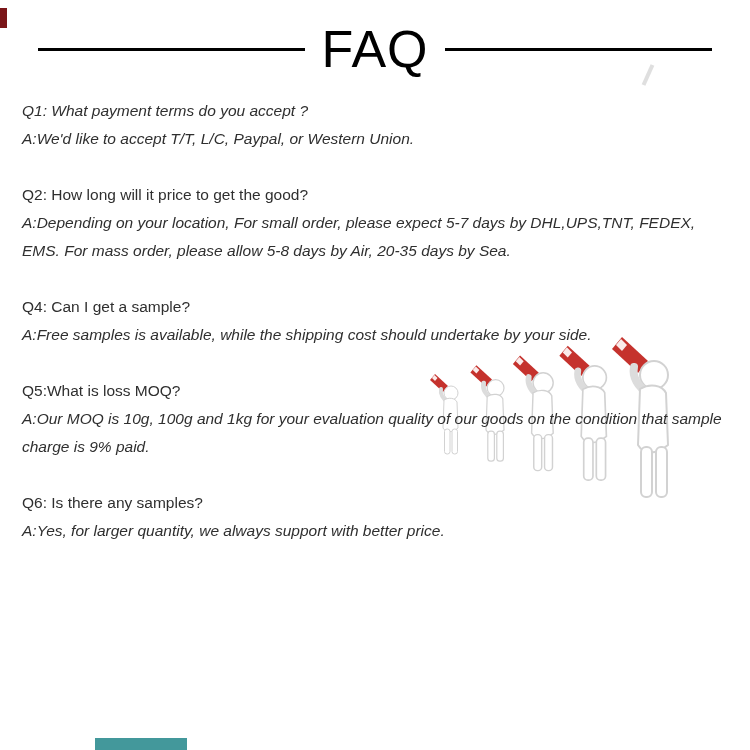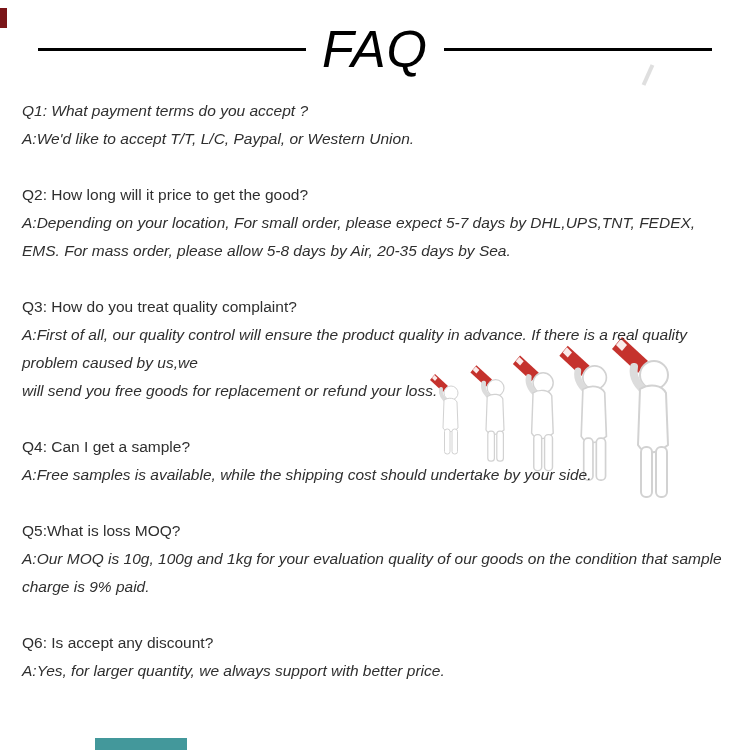--- a/index.html
+++ b/index.html
@@ -15,21 +15,21 @@
     width:750px;height:750px;
     background:#ffffff;
     overflow:hidden;
     font-family:"Liberation Sans","DejaVu Sans",sans-serif;
     color:var(--text);
   }
   
   .header{
     display:flex;align-items:center;gap:16px;
     padding:22px 38px 4px 38px;
-    position:relative;z-index:2;font-style:italic;
+    position:relative;z-index:2;
   }
   .rule{flex:1;height:3px;background:#000;}
   .title{
     font-size:52px;line-height:1.05;font-weight:500;
     color:var(--title);letter-spacing:1px;white-space:nowrap;
   }
   
   .faq{position:relative;z-index:2;padding:0 22px;}
   .faq-item .q{font-size:15.5px;line-height:28px;margin:28px 0 0 0;}
   .faq-item:first-child .q{margin-top:16px;font-style:italic;}
@@ -96,39 +96,34 @@
     <div class="faq-item">
       <p class="q">Q1: What payment terms do you accept ?</p>
       <p class="a">A:We'd like to accept T/T, L/C, Paypal, or Western Union.</p>
     </div>
 
     <div class="faq-item">
       <p class="q">Q2: How long will it price to get the good?</p>
       <p class="a">A:Depending on your location, For small order, please expect 5-7 days by DHL,UPS,TNT, FEDEX, EMS. For mass order, please allow 5-8 days by Air, 20-35 days by Sea.</p>
     </div>
 
-    <div class="faq-item">
-      <p class="q">Q3: How do you treat quality complaint?</p>
-      <p class="a">A:First of all, our quality control will ensure the product quality in advance. If there is a real quality problem caused by us,we
-will send you free goods for replacement or refund your loss.</p>
-    </div>
 
     <div class="faq-item">
       <p class="q">Q4: Can I get a sample?</p>
       <p class="a">A:Free samples is available, while the shipping cost should undertake by your side.</p>
     </div>
 
     <div class="faq-item">
       <p class="q">Q5:What is loss MOQ?</p>
       <p class="a">A:Our MOQ is 10g, 100g and 1kg for your evaluation quality of our goods on the condition that sample
 charge is 9% paid.</p>
     </div>
 
     <div class="faq-item">
-      <p class="q">Q6: Is accept any discount?</p>
+      <p class="q">Q6: Is there any samples?</p>
       <p class="a">A:Yes, for larger quantity, we always support with better price.</p>
     </div>
 
   </div>
 
   <div class="bottom-bar"></div>
 
 </div>
 
 </body></html>

